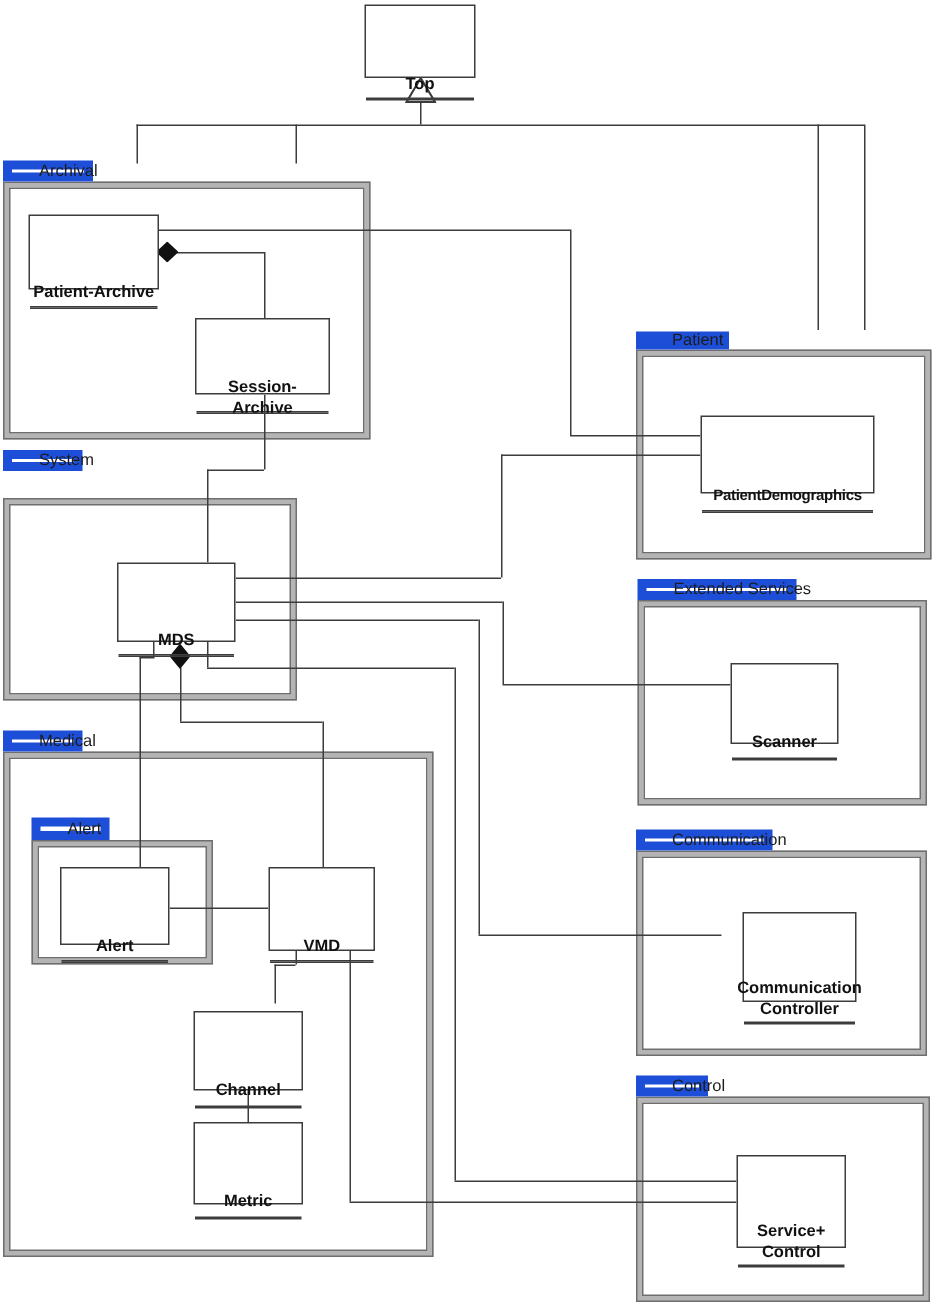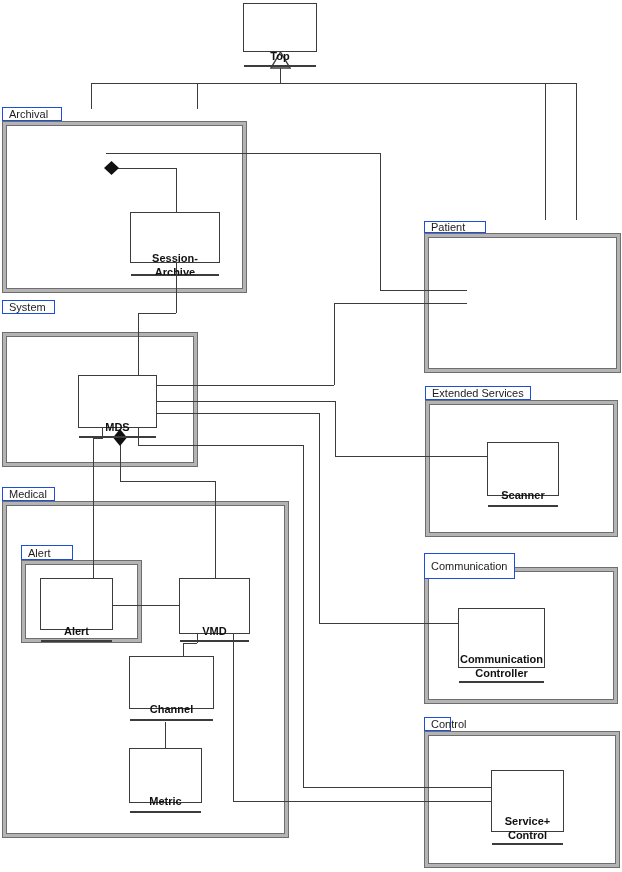--- a/index.html
+++ b/index.html
@@ -2,23 +2,23 @@
 <html><head>
 <meta charset="utf-8">
 <style>
   html,body{margin:0;padding:0;background:#fff;}
   .canvas{
     position:relative;width:622px;height:872px;background:#ffffff;
     font-family:"Liberation Sans",sans-serif;overflow:hidden;
   }
   
   .ptab{
-    position:absolute;background:#ffffff;border:1px solid #1d4ed8;
+    position:absolute;background:#ffffff;border:6px solid #1d4ed8;
     font-size:11px;color:#1c1c1c;display:flex;align-items:center;
-    padding:0 6px;box-sizing:border-box;white-space:nowrap;z-index:2;
+    padding:0 18px;box-sizing:border-box;white-space:nowrap;z-index:2;
   }
   
   .pbody{
     position:absolute;border:1px solid #6e6e6e;background:#b4b4b4;
     box-sizing:border-box;z-index:1;
   }
   .pinner{
     position:absolute;left:3px;top:3px;right:3px;bottom:3px;
     border:1px solid #6e6e6e;background:#ffffff;
   }
@@ -87,21 +87,21 @@
       <div class="pinner"></div>
     </div>
 
   <div class="ptab" style="left:425px;top:386px;width:106px;height:14px">
       <span>Extended Services</span>
     </div>
   <div class="pbody" style="left:425px;top:400px;width:193px;height:137px">
       <div class="pinner"></div>
     </div>
 
-  <div class="ptab" style="left:424px;top:553px;width:91px;height:26px">
+  <div class="ptab" style="left:424px;top:553px;width:91px;height:14px">
       <span>Communication</span>
     </div>
   <div class="pbody" style="left:424px;top:567px;width:194px;height:137px">
       <div class="pinner"></div>
     </div>
 
   <div class="ptab" style="left:424px;top:717px;width:27px;height:14px">
       <span>Control</span>
     </div>
   <div class="pbody" style="left:424px;top:731px;width:196px;height:137px">
@@ -167,65 +167,75 @@
   </svg>
   <div class="diamond" style="left:104px;top:161px;width:15px;height:14px"></div>
   <div class="diamond" style="left:113px;top:429px;width:14px;height:17px"></div>
 
   <div class="cls" style="left:243px;top:3px;width:74px;height:49px">
     <div class="cname" style="height:18px">Top</div>
     <div class="crow"></div>
     <div class="crow"></div>
   </div>
 
+  <div class="cls" style="left:19px;top:143px;width:87px;height:50px">
+    <div class="cname" style="height:17px">Patient-Archive</div>
+    <div class="crow"></div>
+    <div class="crow"></div>
+  </div>
 
   <div class="cls" style="left:78px;top:375px;width:79px;height:53px">
     <div class="cname" style="height:17px">MDS</div>
     <div class="crow"></div>
     <div class="crow"></div>
   </div>
 
   <div class="cls" style="left:130px;top:212px;width:90px;height:51px">
     <div class="cname" style="height:18px">Session-Archive</div>
     <div class="crow"></div>
     <div class="crow"></div>
   </div>
 
+  <div class="cls" style="left:467px;top:277px;width:116px;height:52px">
+    <div class="cname tight" style="height:19px">PatientDemographics</div>
+    <div class="crow"></div>
+    <div class="crow"></div>
+  </div>
 
   <div class="cls" style="left:487px;top:442px;width:72px;height:54px">
     <div class="cname" style="height:19px">Scanner</div>
     <div class="crow"></div>
     <div class="crow"></div>
   </div>
 
   <div class="cls" style="left:40px;top:578px;width:73px;height:52px">
     <div class="cname" style="height:18px">Alert</div>
     <div class="crow"></div>
     <div class="crow"></div>
   </div>
 
   <div class="cls" style="left:179px;top:578px;width:71px;height:56px">
     <div class="cname" style="height:18px">VMD</div>
     <div class="crow"></div>
     <div class="crow"></div>
   </div>
 
-  <div class="cls" style="left:129px;top:656px;width:85px;height:53px">
+  <div class="cls" style="left:129px;top:674px;width:73px;height:53px">
     <div class="cname" style="height:19px">Channel</div>
     <div class="crow"></div>
     <div class="crow"></div>
   </div>
 
   <div class="cls" style="left:129px;top:748px;width:73px;height:55px">
     <div class="cname" style="height:19px">Metric</div>
     <div class="crow"></div>
     <div class="crow"></div>
   </div>
 
-  <div class="cls" style="left:458px;top:608px;width:87px;height:60px">
+  <div class="cls" style="left:495px;top:608px;width:76px;height:60px">
     <div class="cname" style="height:29px">Communication Controller</div>
     <div class="crow"></div>
     <div class="crow"></div>
   </div>
 
   <div class="cls" style="left:491px;top:770px;width:73px;height:62px">
     <div class="cname" style="height:29px">Service+ Control</div>
     <div class="crow"></div>
     <div class="crow"></div>
   </div>

